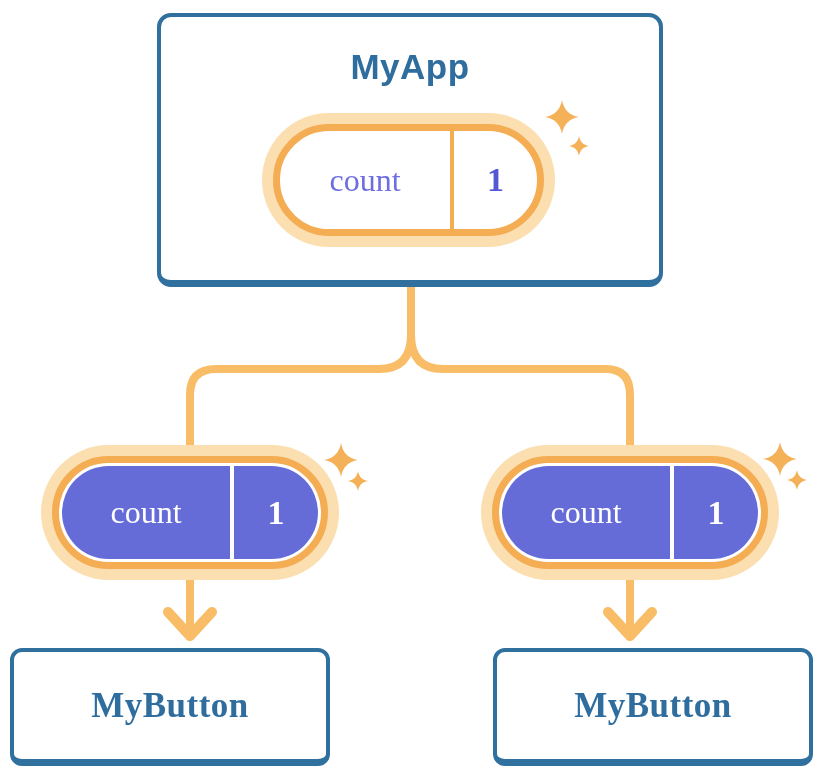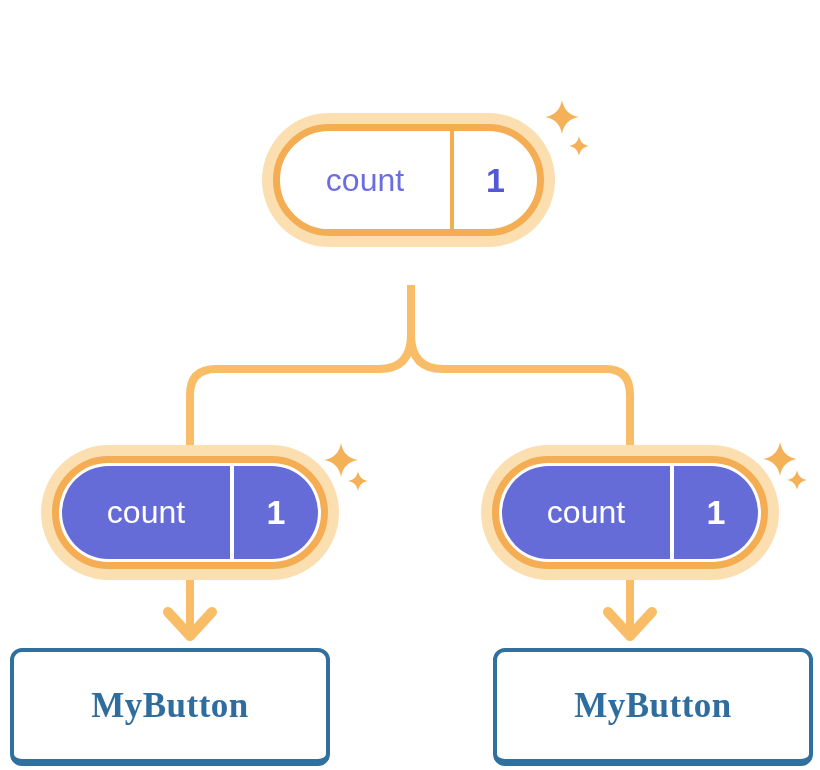--- a/index.html
+++ b/index.html
@@ -60,20 +60,21 @@
   .pill{
     position:absolute;
     border:7px solid var(--orange-ring);
     border-radius:999px;
     box-shadow:0 0 0 11px var(--orange-glow);
     background:var(--white);
     z-index:3;
     display:flex;
     align-items:stretch;
     overflow:hidden;
+    font-family:Liberation Serif, serif;
   }
   .pill-light{
     left:273px;top:124px;width:271px;height:112px;
   }
   .pill-light .cell{
     display:flex;align-items:center;justify-content:center;
     font-size:32px;color:var(--purple-text);
   }
   .pill-light .cell.name{width:170px;}
   .pill-light .cell.value{flex:1;font-weight:700;color:var(--purple-value);font-size:34px;}
@@ -114,20 +115,23 @@
 
 <div class="canvas">
 
   <svg class="connectors" viewBox="0 0 820 770">
     <path d="M411,285 L411,335 Q411,369 379,369 L216,369 Q190,369 190,395 L190,628" fill="none" stroke="#F8BD66" stroke-width="8" stroke-linecap="butt"></path>
     <path d="M411,285 L411,335 Q411,369 443,369 L606,369 Q630,369 630,395 L630,628" fill="none" stroke="#F8BD66" stroke-width="8" stroke-linecap="butt"></path>
     <path d="M168,612 L190,636 L212,612" fill="none" stroke="#F8BD66" stroke-width="10" stroke-linecap="round" stroke-linejoin="round"></path>
     <path d="M608,612 L630,636 L652,612" fill="none" stroke="#F8BD66" stroke-width="10" stroke-linecap="round" stroke-linejoin="round"></path>
   </svg>
 
+  <div class="card root-card">
+    <div class="card-title">MyApp</div>
+  </div>
 
   <div class="pill pill-light">
     <span class="cell name">count</span>
     <div class="divider"></div>
     <span class="cell value">1</span>
   </div>
   <svg class="sparkles s-top" viewBox="0 0 48 62">
     <path fill="#F5B157" d="M17,2 C18.7,11.7 24.3,17.3 34,19 C24.3,20.7 18.7,26.3 17,36 C15.3,26.3 9.7,20.7 0,19 C9.7,17.3 15.3,11.7 17,2 Z"></path>
     <path fill="#F5B157" d="M34,38 C35,43.7 38.3,47 44,48 C38.3,49 35,52.3 34,58 C33,52.3 29.7,49 24,48 C29.7,47 33,43.7 34,38 Z"></path>
   </svg>

